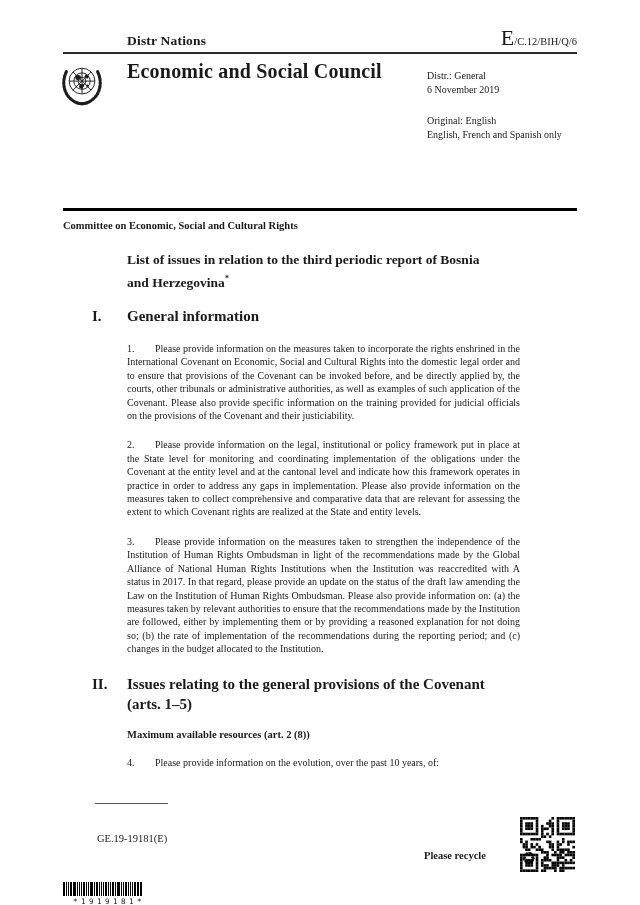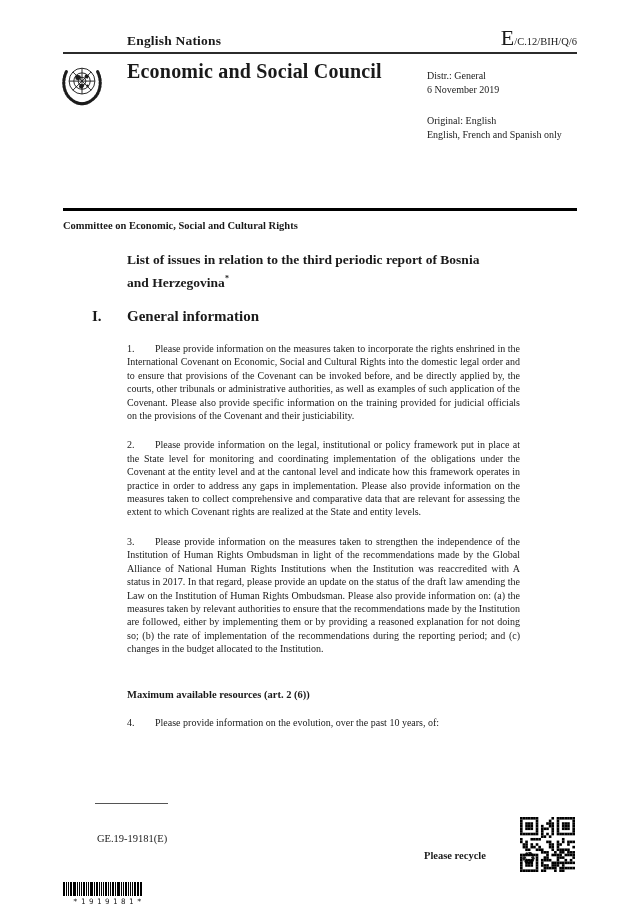--- a/index.html
+++ b/index.html
@@ -48,21 +48,21 @@
   .barcode-text{margin-top:1px;font-family:"DejaVu Sans Mono", monospace;font-size:7.5px;letter-spacing:3.5px;text-align:center;white-space:nowrap;}
   .recycle{position:absolute;left:424px;top:850px;display:flex;align-items:flex-start;font-size:10.5px;font-weight:bold;gap:32px;}
   .recycle-glyph{font-size:17px;font-weight:normal;margin-left:3px;line-height:17px;}
   .qr{position:absolute;left:520px;top:817px;width:55px;height:55px;}
 </style>
 </head>
 <body>
 
 <div class="page">
 
-  <div class="un-label">English Nations</div>
+  <div class="un-label">Distr Nations</div>
   <div class="doc-symbol">
     <span class="big-e">E</span>
       <span class="sym-rest">/C.12/BIH/Q/6</span>
   </div>
   <div class="header-rule"></div>
 
   <svg class="emblem" viewBox="0 0 64 64">
     <g stroke="#1c1c1c" fill="none" stroke-width="1.2">
       <circle cx="32" cy="27" r="16.5"></circle>
       <circle cx="32" cy="27" r="10.5"></circle>
@@ -107,21 +107,28 @@
     <div class="sec-head">
       <span class="sec-num">I.</span>
       <span class="sec-head-text">General information</span>
     </div>
     <p class="paragraph"><span class="pnum">1.</span><span class="ptab"></span><span>Please provide information on the measures taken to incorporate the rights enshrined in the International Covenant on Economic, Social and Cultural Rights into the domestic legal order and to ensure that provisions of the Covenant can be invoked before, and be directly applied by, the courts, other tribunals or administrative authorities, as well as examples of such application of the Covenant. Please also provide specific information on the training provided for judicial officials on the provisions of the Covenant and their justiciability.</span></p>
     <p class="paragraph"><span class="pnum">2.</span><span class="ptab"></span><span>Please provide information on the legal, institutional or policy framework put in place at the State level for monitoring and coordinating implementation of the obligations under the Covenant at the entity level and at the cantonal level and indicate how this framework operates in practice in order to address any gaps in implementation. Please also provide information on the measures taken to collect comprehensive and comparative data that are relevant for assessing the extent to which Covenant rights are realized at the State and entity levels.</span></p>
     <p class="paragraph"><span class="pnum">3.</span><span class="ptab"></span><span>Please provide information on the measures taken to strengthen the independence of the Institution of Human Rights Ombudsman in light of the recommendations made by the Global Alliance of National Human Rights Institutions when the Institution was reaccredited with A status in 2017. In that regard, please provide an update on the status of the draft law amending the Law on the Institution of Human Rights Ombudsman. Please also provide information on: (a) the measures taken by relevant authorities to ensure that the recommendations made by the Institution are followed, either by implementing them or by providing a reasoned explanation for not doing so; (b) the rate of implementation of the recommendations during the reporting period; and (c) changes in the budget allocated to the Institution.</span></p>
   </div>
 
   <div class="section section-2">
-    <div class="subheading">Maximum available resources (art. 2 (6))</div>
+    <div class="sec-head">
+      <span class="sec-num">II.</span>
+      <span class="sec-head-text">
+        <div>Issues relating to the general provisions of the Covenant</div>
+        <div>(arts. 1–5)</div>
+      </span>
+    </div>
+    <div class="subheading">Maximum available resources (art. 2 (8))</div>
     <p class="paragraph"><span class="pnum">4.</span><span class="ptab"></span><span>Please provide information on the evolution, over the past 10 years, of:</span></p>
   </div>
 
   <div class="footnote-rule"></div>
 
   <div class="ge-number">GE.19-19181(E)</div>
 
   <div class="barcode">
     <div class="barcode-bars">
         <i style="width: 2px; margin-right: 1px;"></i>

